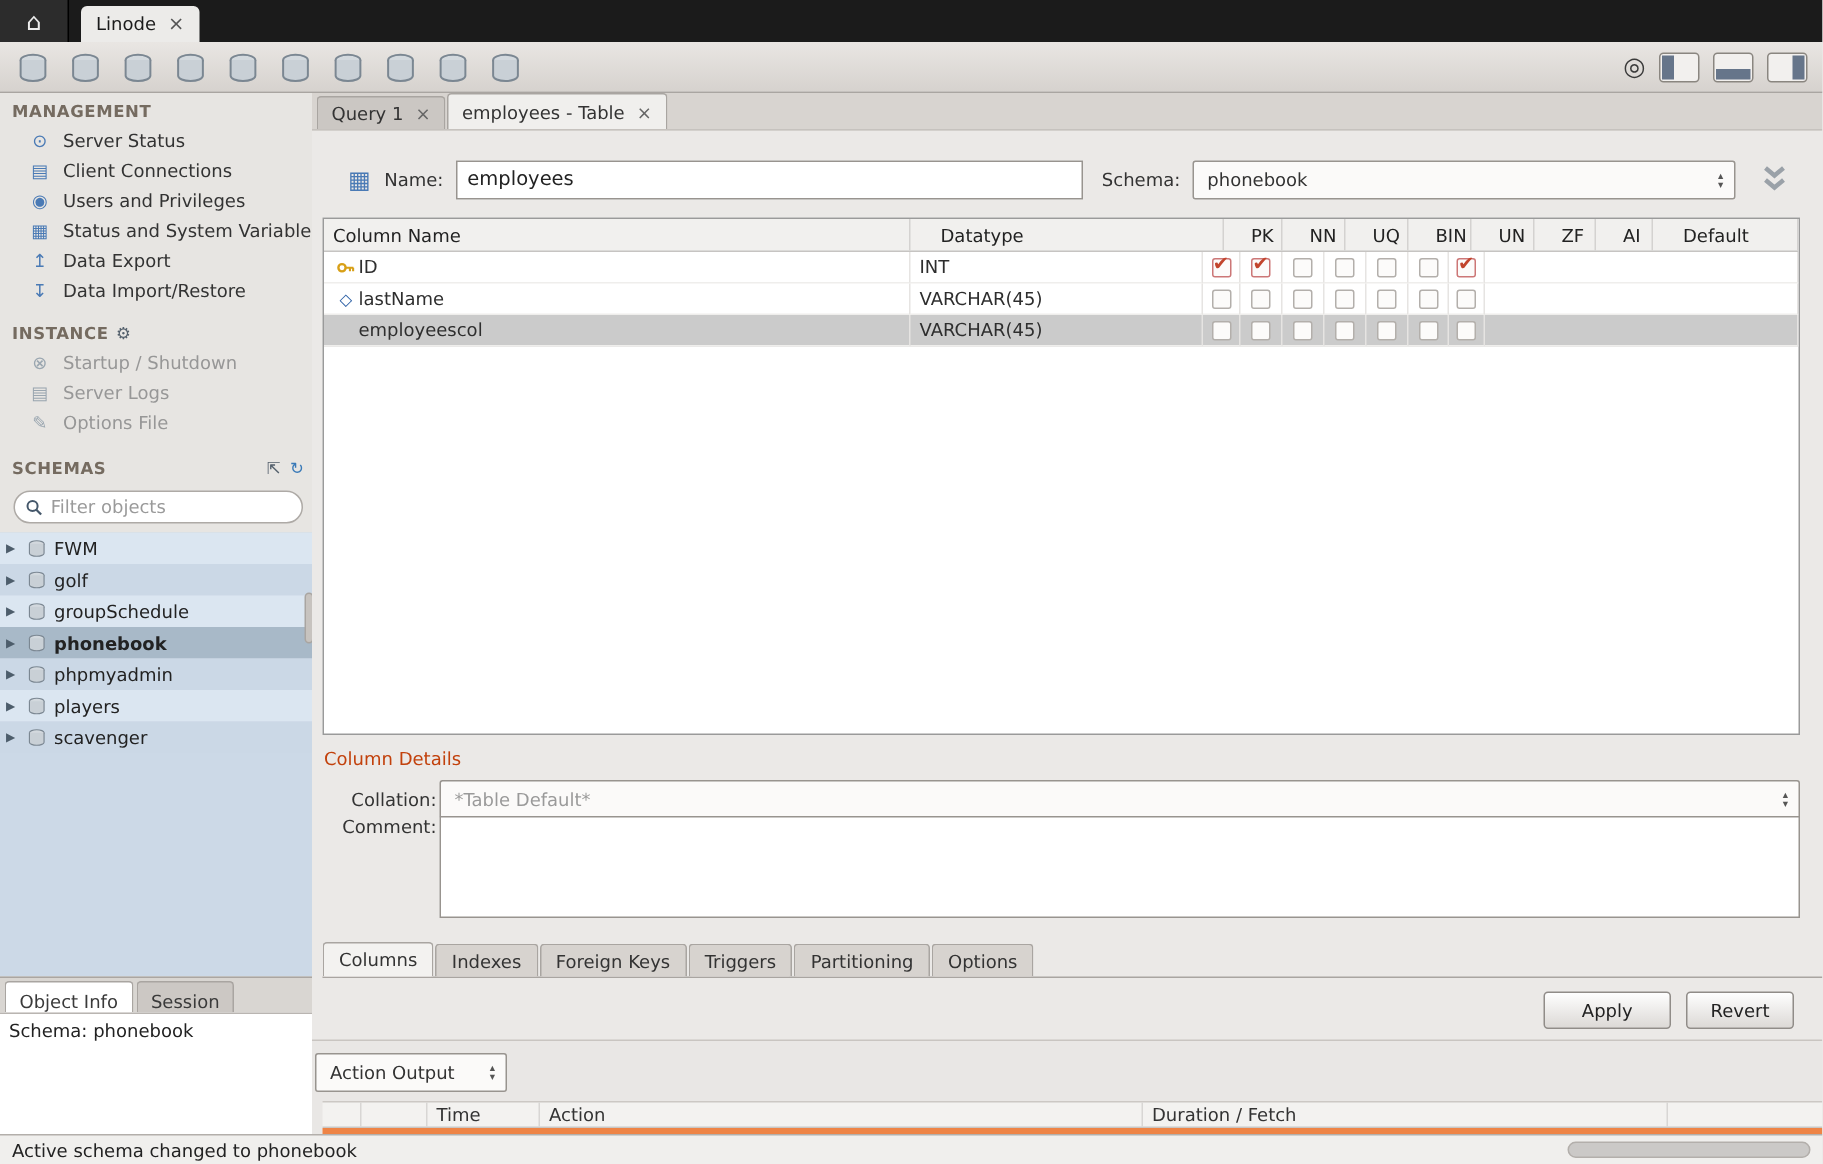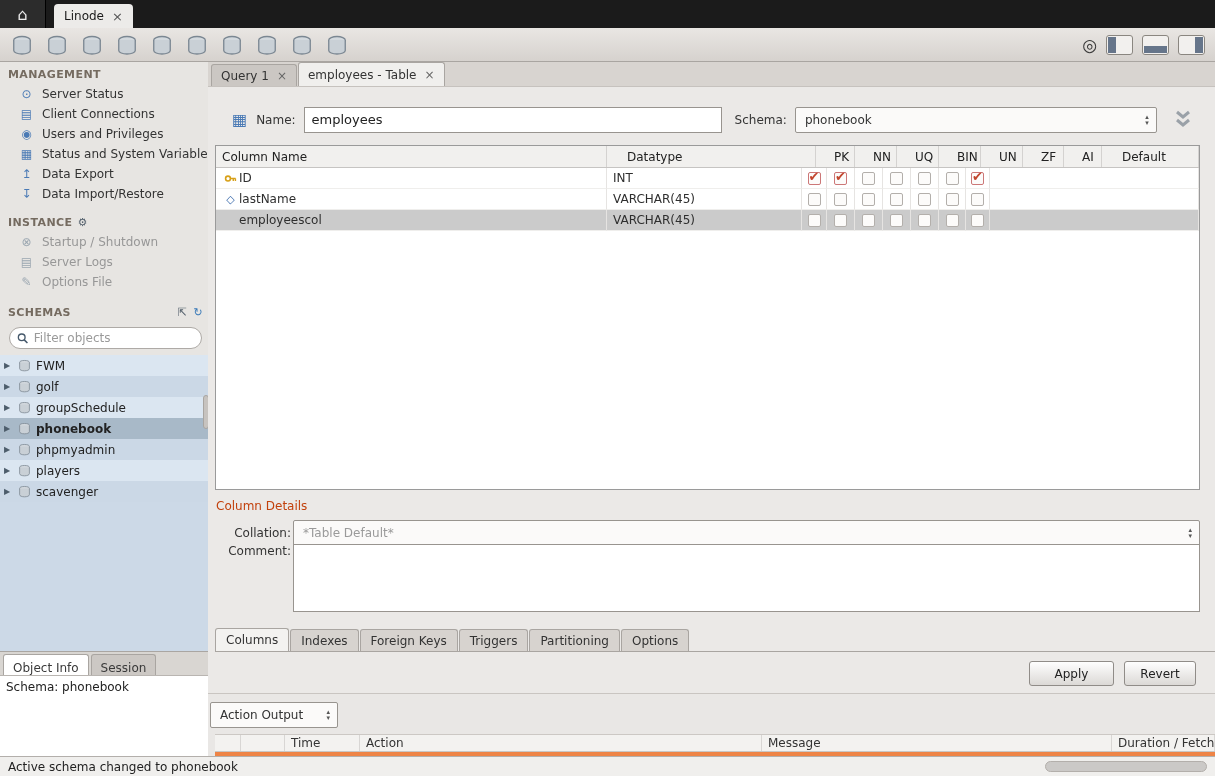--- a/index.html
+++ b/index.html
@@ -524,21 +524,20 @@
         <span class="spin">
           <span>▴</span>
             <span>▾</span>
         </span>
       </div>
       <div class="output-header">
         <div></div>
         <div></div>
         <div>Time</div>
         <div>Action</div>
-        <div>Message</div>
         <div>Duration / Fetch</div>
       </div>
       <div class="output-row"></div>
     </div>
   </div>
 
   <div class="statusbar">
     <span>Active schema changed to phonebook</span>
     <span class="hscroll"></span>
   </div>

